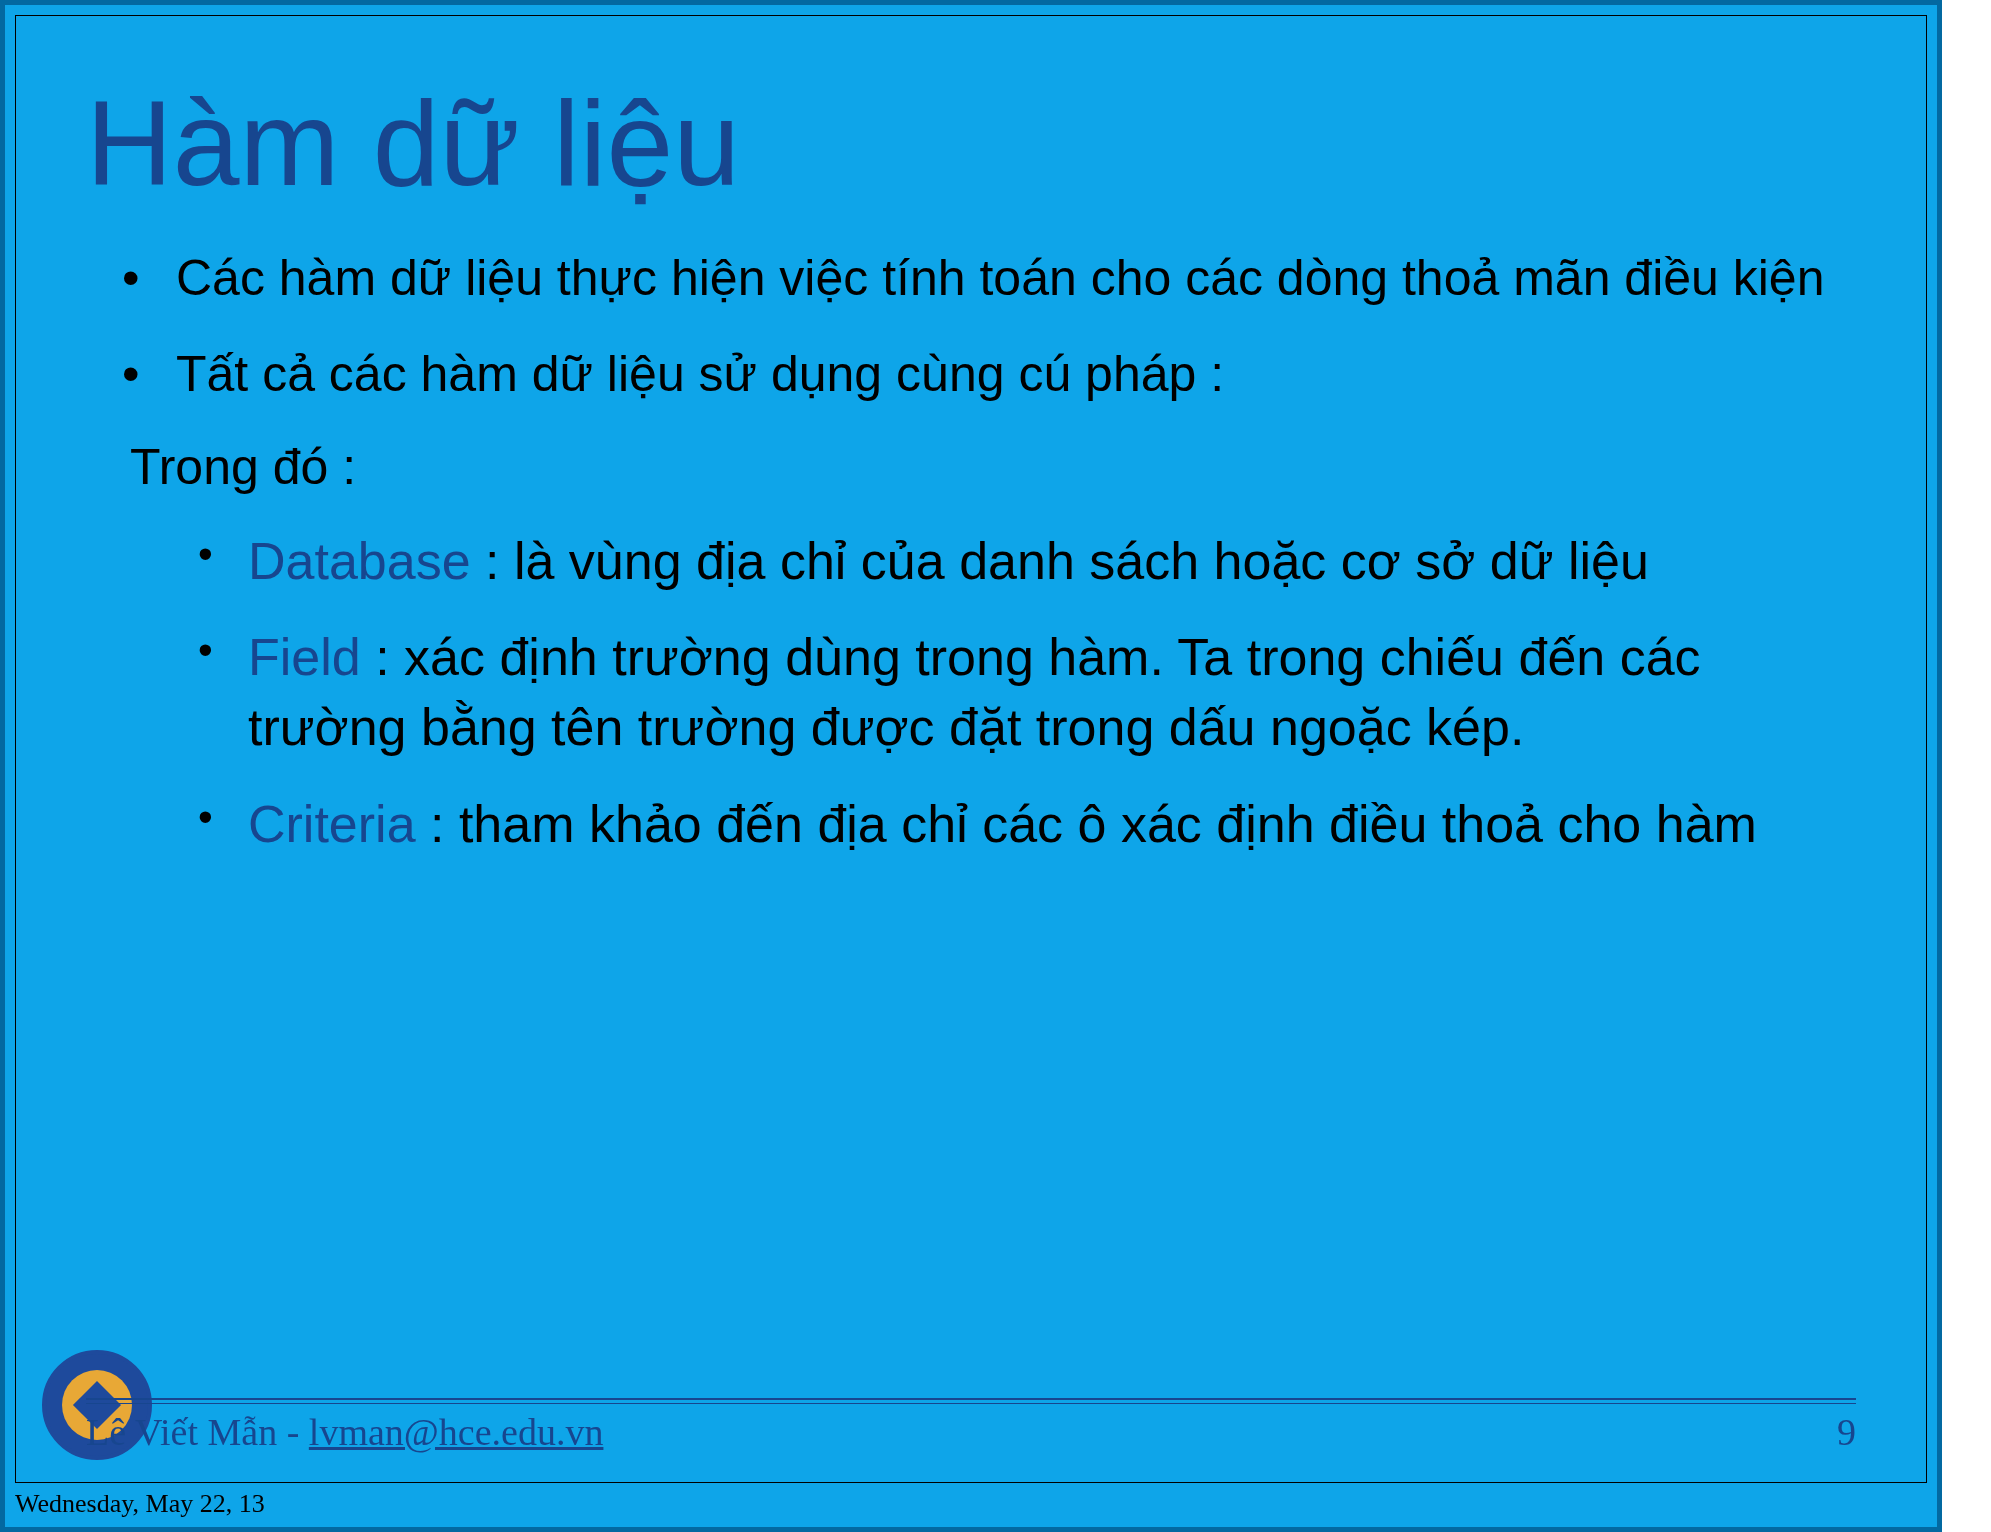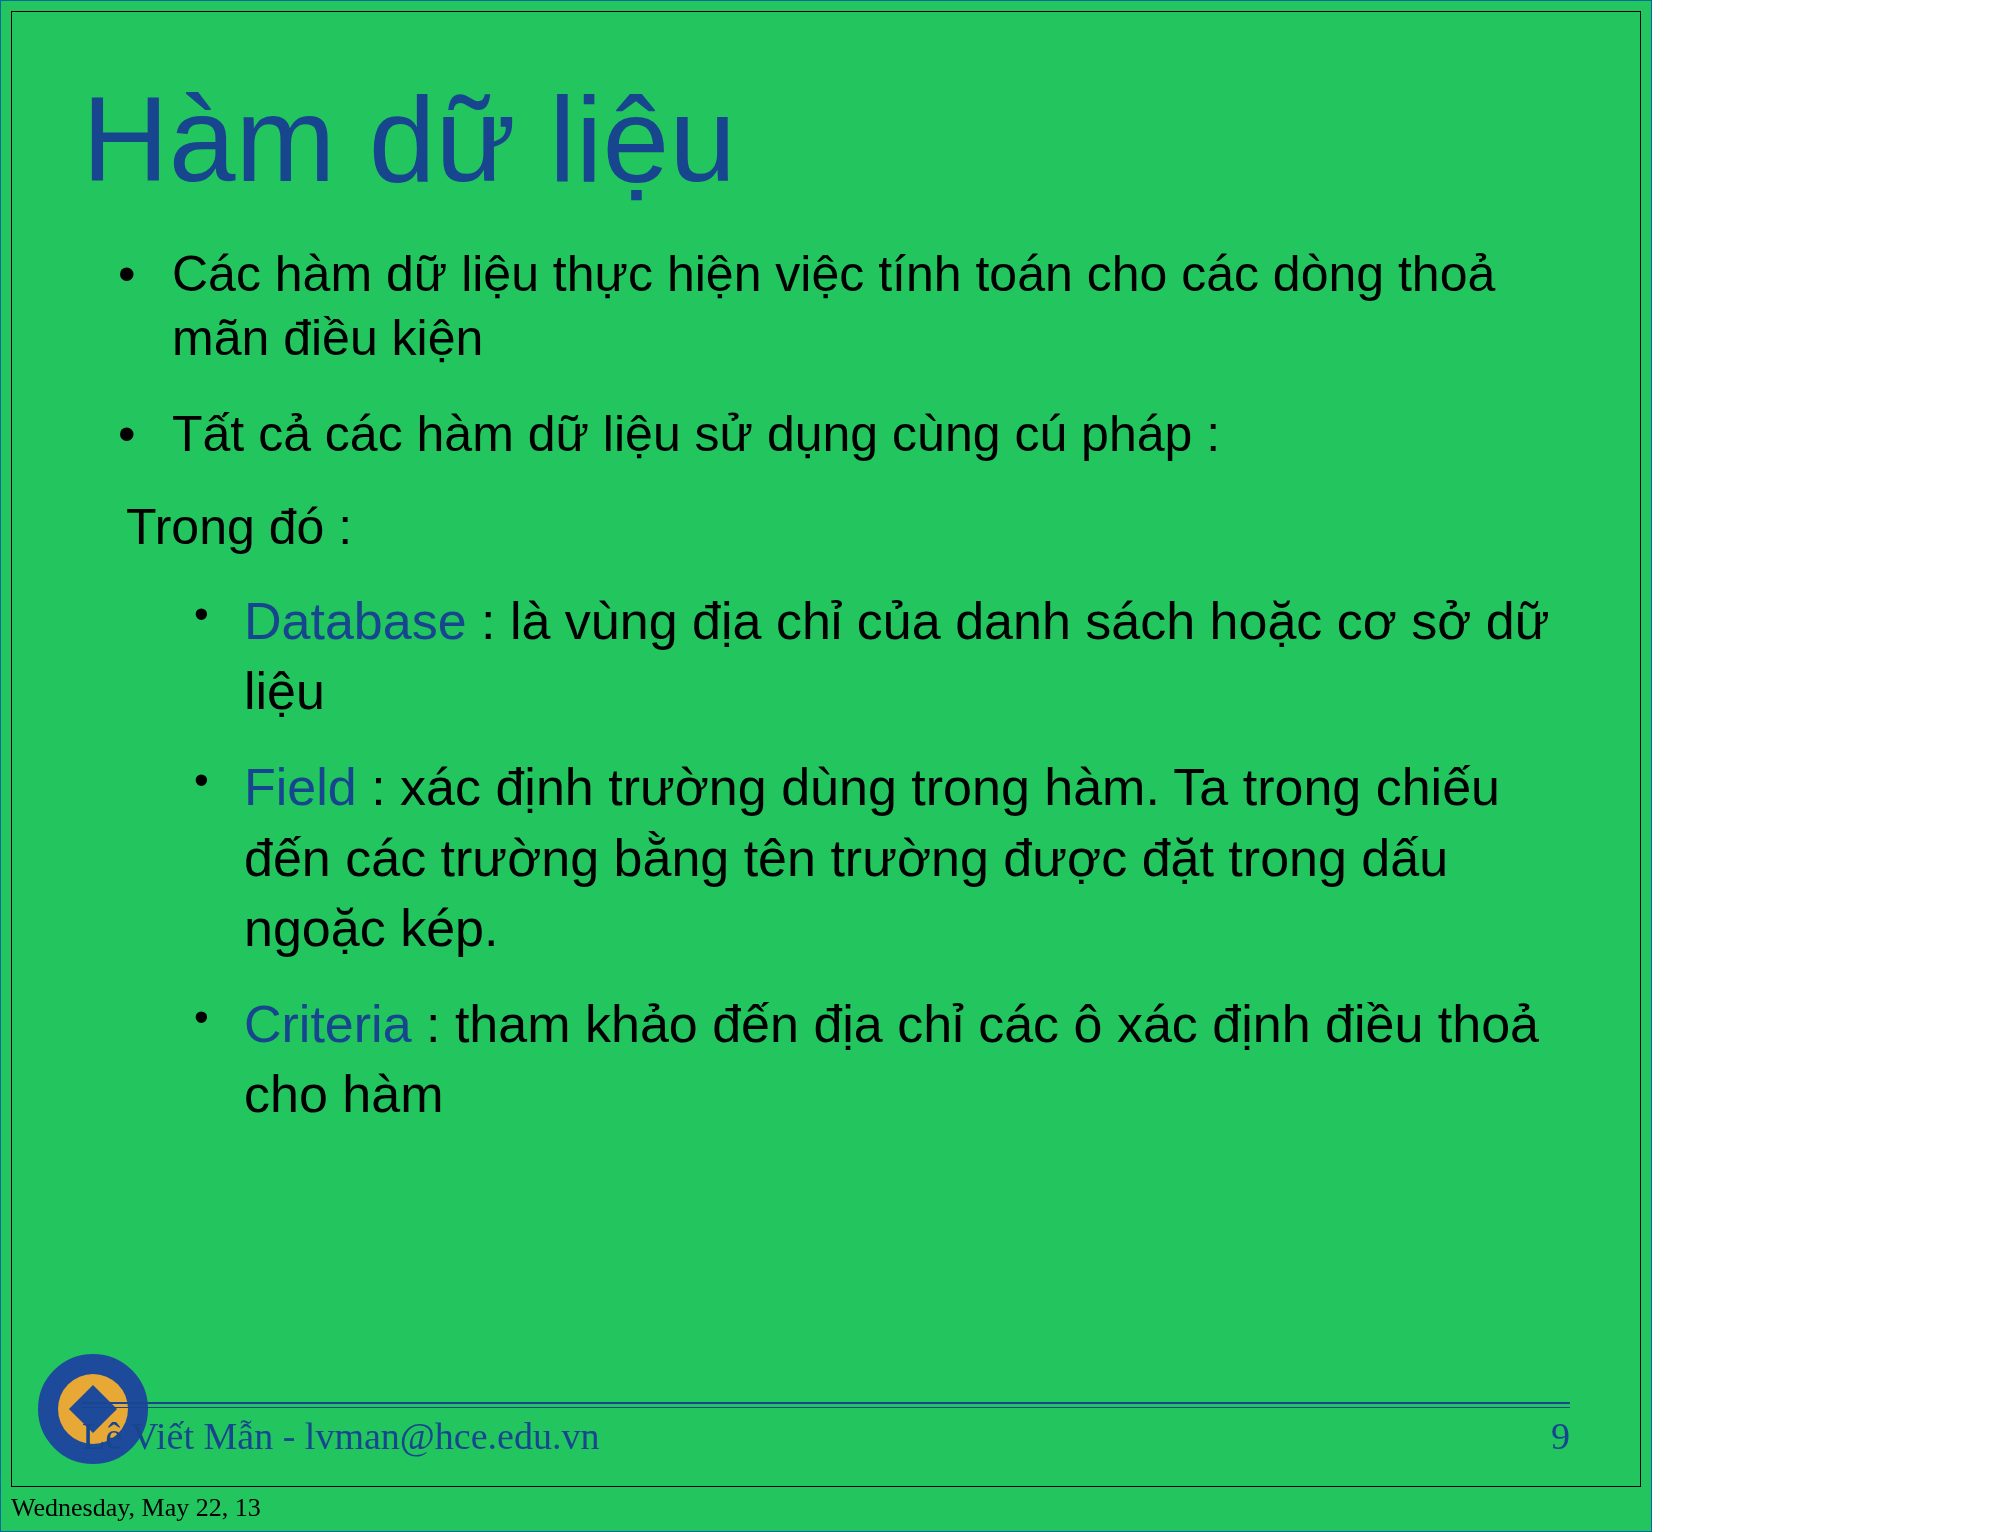--- a/index.html
+++ b/index.html
@@ -1,34 +1,34 @@
 <!DOCTYPE html>
 <html><head>
 <meta charset="utf-8">
 <style>
   *{box-sizing:border-box;margin:0;padding:0}
   html,body{width:100%;height:100%}
   body{font-family:Arial,Helvetica,sans-serif;background:#fff}
-  .page{width:1652px;height:1532px;position:relative;border:1px solid #0369a1;background:#22c55e}
+  .page{width:1942px;height:1532px;position:relative;border:5px solid #0369a1;background:#0ea5e9}
   .slide{position:absolute;left:10px;top:10px;right:10px;bottom:44px;border:1px solid #000;padding:58px 70px 0 70px}
   .title{font-size:120px;color:#17468f;font-weight:400;line-height:1.15;margin-bottom:34px}
   ul.main{list-style:none;padding-left:90px}
   ul.main>li{position:relative;font-size:50px;color:#000;line-height:1.28;margin-bottom:32px;padding-left:0}
   ul.main>li::before{content:"•";position:absolute;left:-54px;top:0;font-size:50px}
   .code{font-family:"Courier New",Courier,monospace;color:#17468f;font-size:62px;letter-spacing:.5px;margin:42px 0 60px 54px;white-space:nowrap}
   .trong{font-size:50px;color:#000;margin-left:44px;margin-bottom:30px}
   ul.sub{list-style:none;padding-left:162px}
   ul.sub>li{position:relative;font-size:52px;color:#000;line-height:1.35;margin-bottom:26px}
   ul.sub>li::before{content:"•";position:absolute;left:-50px;top:0;font-size:42px}
   .kw{color:#17468f}
   .footer{position:absolute;left:70px;right:70px;bottom:28px}
   .hr-outer{border-top:2px solid #17468f;padding-top:3px}
   .hr-inner{border-top:1px solid #17468f}
   .footer-row{display:flex;justify-content:space-between;align-items:center;font-size:38px;color:#17468f;font-family:Georgia,"Times New Roman",serif;padding-top:6px}
-  .author .email{}
+  .author .email{text-decoration:underline}
   .pagenum{}
   .logo{position:absolute;left:26px;bottom:22px;width:110px;height:110px;border-radius:50%;background:#1e4a9c;display:flex;align-items:center;justify-content:center;border:4px solid #1e4a9c}
   .logo-inner{width:70px;height:70px;border-radius:50%;background:#e8a836;display:flex;align-items:center;justify-content:center}
   .logo-diamond{width:34px;height:34px;background:#1e4a9c;transform:rotate(45deg)}
   .date{position:absolute;left:10px;bottom:8px;font-size:26px;font-family:Liberation Serif, serif;color:#000}
 </style>
 </head>
 <body>
 
 <div class="page">

